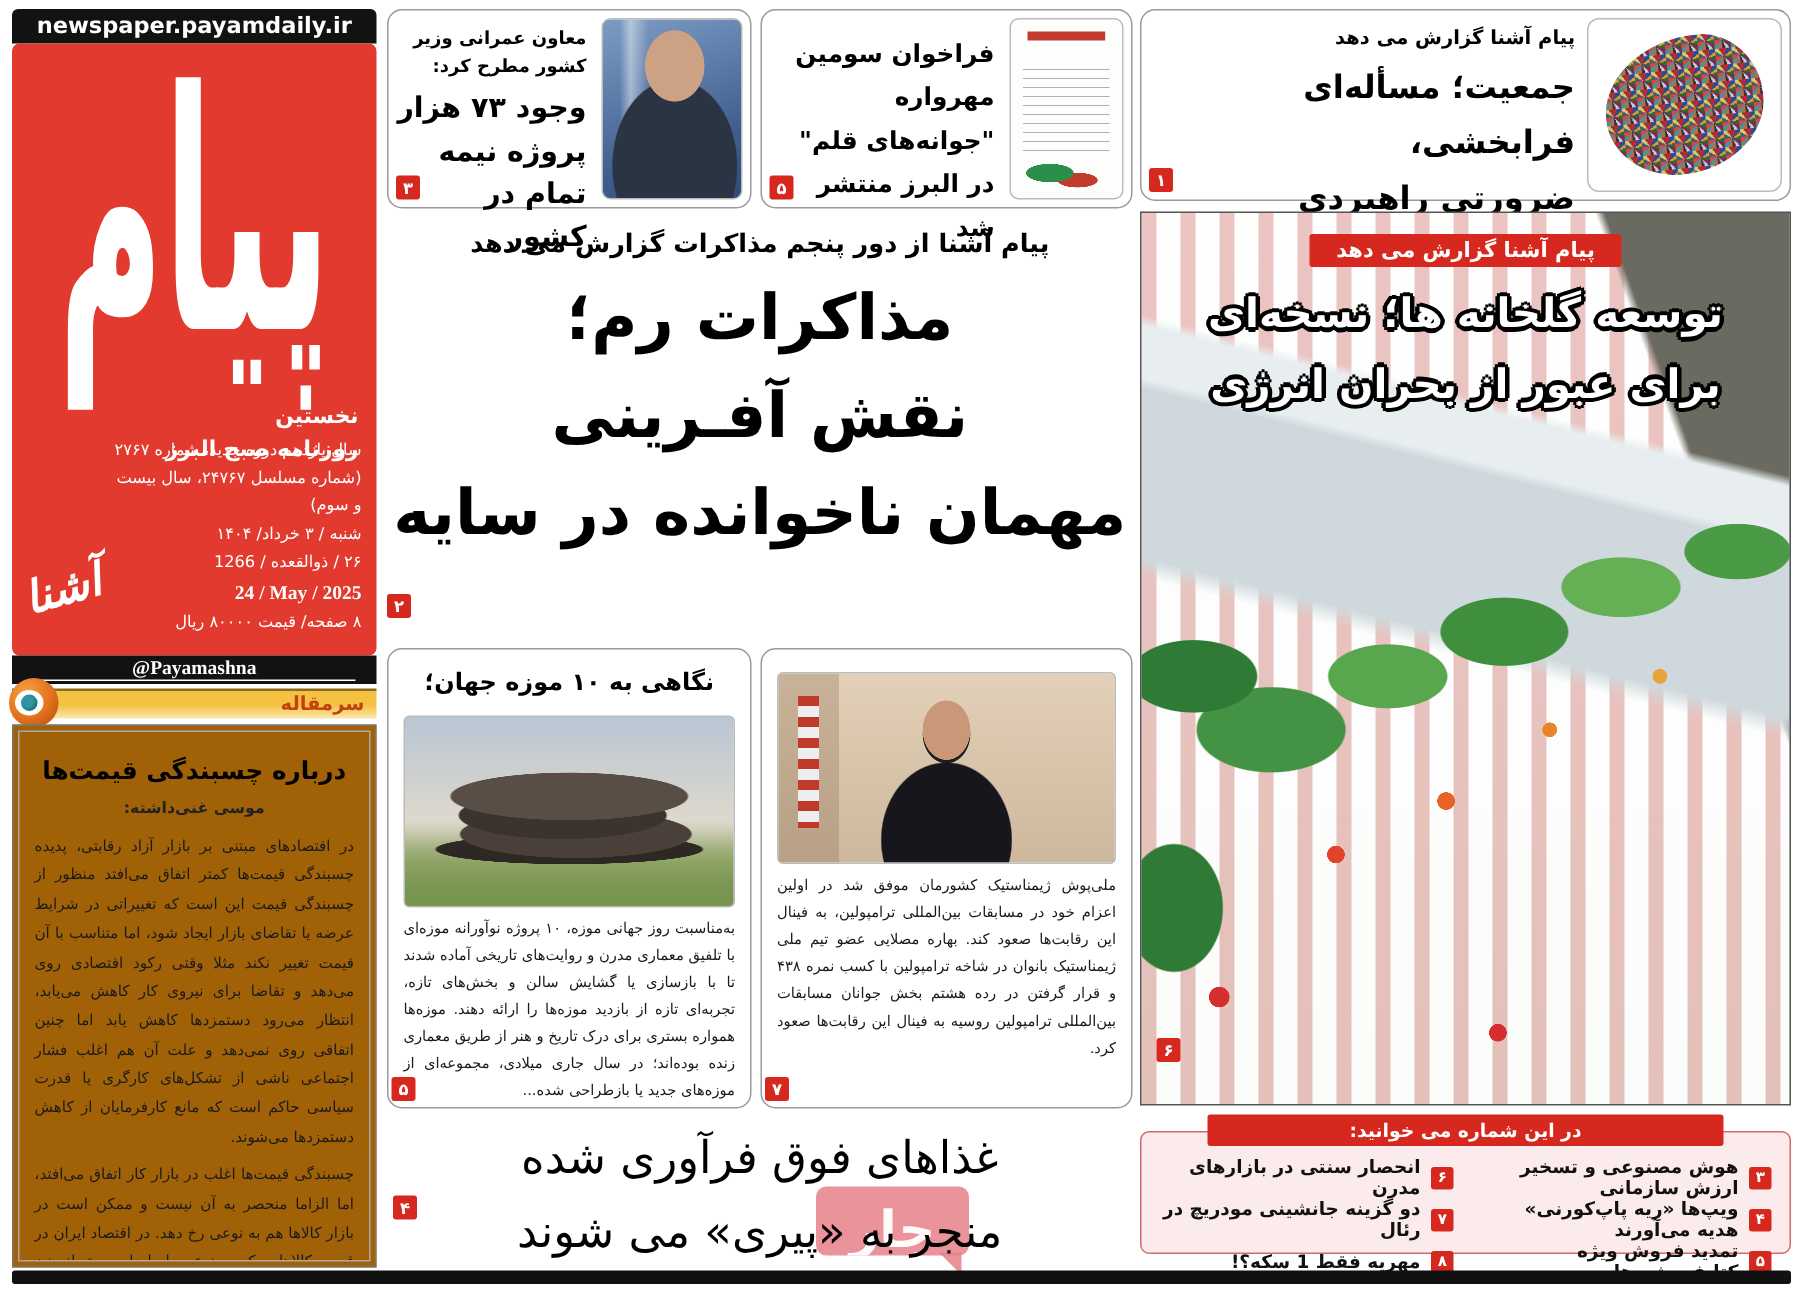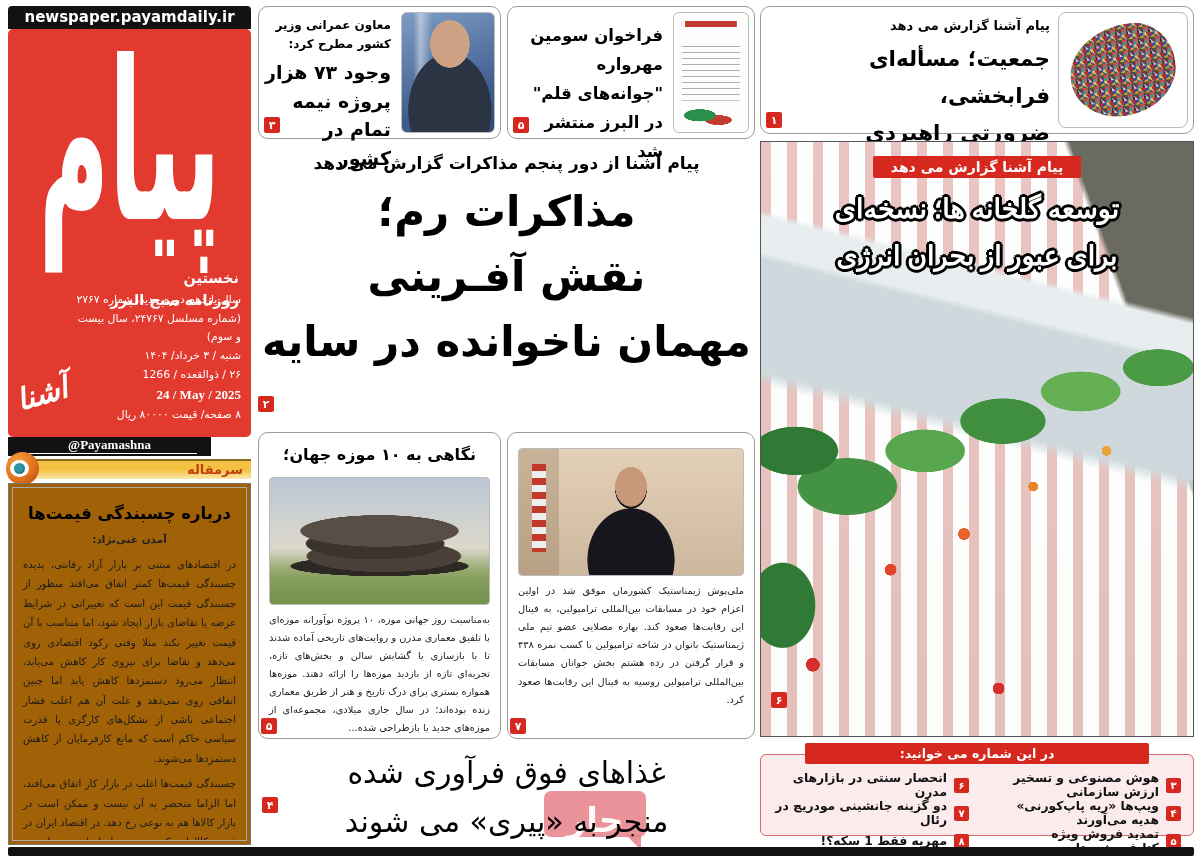--- a/index.html
+++ b/index.html
@@ -15,21 +15,21 @@
   .logo-block{left:8px;top:29px;width:243px;height:408px;background:#e23a2e;border-radius:5px;overflow:hidden;}
   .logo-main{position:absolute;top:4px;left:0;width:100%;text-align:center;font-size:96px;font-weight:bold;
              color:#fff;line-height:1;transform:scaleY(2.3);transform-origin:top center;letter-spacing:-2px;}
   .logo-tagline{position:absolute;top:238px;right:12px;color:#fff;font-size:14.5px;font-weight:bold;
                 text-align:right;line-height:1.55;}
   .issue-info{position:absolute;bottom:12px;right:10px;left:62px;color:#fff;font-size:10.8px;
               text-align:right;line-height:1.72;}
   .issue-en{font-family:"Liberation Serif",serif;font-weight:bold;font-size:13px;direction:ltr;}
   .logo-sub{position:absolute;bottom:26px;left:8px;color:#fff;font-size:30px;font-style:italic;
             transform:rotate(-16deg);font-weight:bold;}
-  .social-bar{left:8px;top:437px;width:203px;height:19px;background:#121212;color:#fff;text-align:center;
+  .social-bar{left:8px;top:437px;width:243px;height:19px;background:#121212;color:#fff;text-align:center;
               font-size:13px;font-weight:bold;font-family:"Liberation Serif",serif;direction:ltr;line-height:16px;}
   .social-bar::after{content:"";position:absolute;left:14px;right:14px;bottom:2px;height:1px;background:#fff;}
   .gold-bar{left:8px;top:459px;width:243px;height:20px;
             background:linear-gradient(#8a6a1e 0 2px,#f4c143 2px 55%,#fbe9ae);
             color:#c2410c;font-weight:bold;font-size:13px;line-height:21px;padding-right:8px;box-sizing:border-box;}
   .eye-icon{position:absolute;left:-2px;top:-7px;width:33px;height:33px;border-radius:50%;
             background:radial-gradient(circle at 35% 30%,#f6a044,#e2701c 55%,#a84a0e);}
   .eye-icon::before{content:"";position:absolute;left:4px;top:8px;width:19px;height:17px;border-radius:50%;background:#fff;}
   .eye-icon::after{content:"";position:absolute;left:8px;top:11px;width:11px;height:11px;border-radius:50%;
                    background:radial-gradient(circle at 40% 40%,#2d95a3 40%,#0d4e58);}
@@ -120,21 +120,21 @@
       linear-gradient(70deg,transparent 80%,#6a6a60 81%),
       repeating-linear-gradient(90deg,rgba(226,146,146,.5) 0 10px,rgba(255,255,255,.85) 10px 26px),
       linear-gradient(#f5f8f4,#e6efe2);background-repeat:no-repeat,no-repeat,no-repeat,no-repeat,no-repeat,
       no-repeat,no-repeat,no-repeat,no-repeat,no-repeat,no-repeat,no-repeat,no-repeat,no-repeat,no-repeat,repeat,no-repeat;
       background-size:auto,auto,auto,auto,auto,auto,auto,auto,auto,auto,auto,auto,auto,100% 100%,100% 100%,100% 26%,100% 100%;}
   .gh-overlay{position:absolute;left:0;right:0;top:14px;text-align:center;}
   .gh-kicker{display:inline-block;background:#d6281e;color:#fff;font-size:14px;font-weight:bold;
              padding:3px 18px;border-radius:2px;}
   .gh-hl{margin-top:8px;font-size:27px;font-weight:bold;line-height:1.75;color:#fff;
          text-shadow:-2px -2px 0 #000,2px -2px 0 #000,-2px 2px 0 #000,2px 2px 0 #000,
-                     0 3px 0 #000,3px 0 0 #000,-3px 0 0 #000,0 -3px 0 #000;font-family:Liberation Serif, serif;}
+                     0 3px 0 #000,3px 0 0 #000,-3px 0 0 #000,0 -3px 0 #000;}
   .toc-box{left:760px;top:754px;width:434px;height:82px;background:#fcebed;border:1px solid #d66a6a;
            border-radius:6px;box-sizing:border-box;}
   .toc-header{position:absolute;top:-12px;left:44px;right:44px;background:#d6281e;color:#fff;text-align:center;
               font-size:12.5px;font-weight:bold;padding:3px 0;border-radius:2px;}
   .toc-grid{display:grid;grid-template-columns:1fr 1fr;grid-template-rows:repeat(3,1fr);grid-auto-flow:column;
             column-gap:16px;row-gap:0;padding:16px 12px 6px;height:100%;box-sizing:border-box;}
   .toc-item{display:flex;align-items:center;gap:7px;font-size:12.3px;font-weight:bold;color:#111;}
   .toc-num{flex:0 0 auto;width:15px;height:15px;background:#d6281e;color:#fff;font-size:10px;border-radius:2px;
            display:flex;align-items:center;justify-content:center;}
   .bottom-bar{left:8px;top:847px;width:1186px;height:9px;background:#111;border-radius:2px;}
@@ -166,21 +166,21 @@
   <div class="abs social-bar">@Payamashna</div>
 
   <div class="abs gold-bar">
     <span>سرمقاله</span>
     <span class="eye-icon"></span>
   </div>
 
   <div class="abs ed-box">
     <div class="ed-inner">
       <div class="ed-title">درباره چسبندگی قیمت‌ها</div>
-      <div class="ed-author">آمدن غنی‌نژاد:</div>
+      <div class="ed-author">موسی غنی‌داشته:</div>
       <p class="ed-par">در اقتصادهای مبتنی بر بازار آزاد رقابتی، پدیده چسبندگی قیمت‌ها کمتر اتفاق می‌افتد منظور از چسبندگی قیمت این است که تغییراتی در شرایط عرضه یا تقاضای بازار ایجاد شود، اما متناسب با آن قیمت تغییر نکند مثلا وقتی رکود اقتصادی روی می‌دهد و تقاضا برای نیروی کار کاهش می‌یابد، انتظار می‌رود دستمزدها کاهش یابد اما چنین اتفاقی روی نمی‌دهد و علت آن هم اغلب فشار اجتماعی ناشی از تشکل‌های کارگری یا قدرت سیاسی حاکم است که مانع کارفرمایان از کاهش دستمزدها می‌شوند.</p>
       <p class="ed-par">چسبندگی قیمت‌ها اغلب در بازار کار اتفاق می‌افتد، اما الزاما منحصر به آن نیست و ممکن است در بازار کالاها هم به نوعی رخ دهد. در اقتصاد ایران در قیمت کالاهایی که به نوعی با واردات مرتبطند نیز نوعی چسبندگی مشاهده می‌شود؛ یعنی با بالا رفتن نرخ ارز در بازار، قیمت آنها طبیعتا افزایش می‌یابد اما با پایین آمدن نرخ ارز قیمت این کالاها متناسب با آن کاهش نمی‌یابد این پدیده در شرایط خاص ممکن است علت‌های متفاوتی داشته باشد، اما به‌طور عمده و اساسا برمی‌گردد به ناطمینانی و تلاطم حاکم بر بازار ارز. واردکنندگان هنگام افزایش نرخ ارز ناگزیر به افزایش قیمت کالاهای وارداتی خود هستند، اما زمانی که این نرخ کاهش می‌یابد آنها مطمئن نیستند که آیا این کاهش موقتی است یا تداوم خواهد یافت؟ از این رو در کاستن از قیمت‌ها درنگ می‌کنند تا مطمئن شوند شرایط تثبیت می‌شود یا نه واقعیت این است...</p>
 
     </div>
   </div>
 
   <div class="box" style="left:258px;top:6px;width:243px;height:133px;">
     <div class="story-flex">
       <div class="img-frame deputy-photo"></div>
       <div class="story-text">

